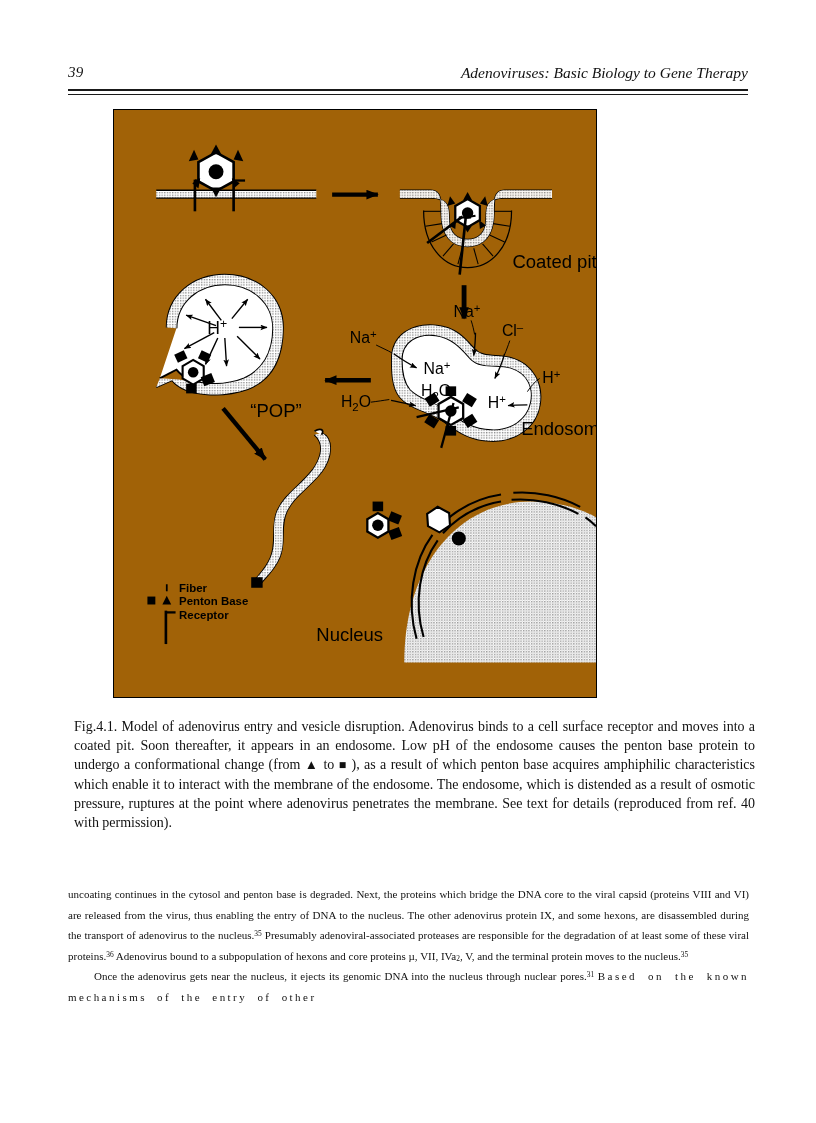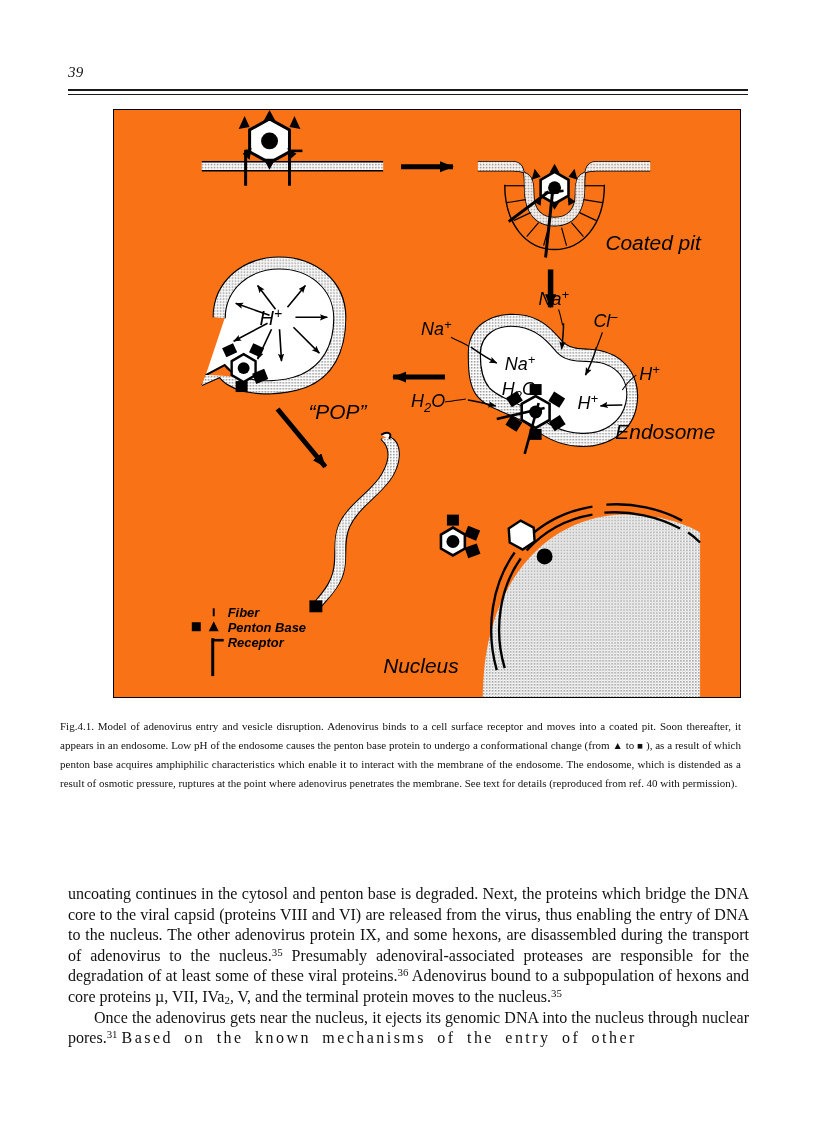--- a/index.html
+++ b/index.html
@@ -48,67 +48,67 @@
     height: 3px;
     border-top: 2px solid #1a1a1a;
     border-bottom: 1px solid #1a1a1a;
   }
 
   
   #figure-frame {
     position: absolute;
     left: 113px;
     top: 109px;
-    width: 628px;
+    width: 484px;
     height: 589px;
     border: 1.5px solid #000;
-    background: #f97316;
+    background: #a16207;
     box-sizing: border-box;
-    font-style: italic;
   }
   #figure-svg { display: block; width: 100%; height: 100%; }
 
   
   #figure-caption {
     position: absolute;
-    left: 60px;
+    left: 74px;
     top: 717px;
     width: 681px;
-    font-size: 11px;
+    font-size: 14px;
     line-height: 19.1px;
     text-align: justify;
     text-justify: inter-word;
     word-spacing: -0.1px;
   }
 
   
   #body-text {
     position: absolute;
     left: 68px;
     top: 884px;
     width: 681px;
-    font-size: 16px;
+    font-size: 11px;
     line-height: 20.6px;
     text-align: justify;
   }
   #body-text p { margin: 0; }
   #body-text p.indent { text-indent: 26px; }
   sup { font-size: 0.68em; vertical-align: 0.45em; line-height: 0; }
   sub { font-size: 0.68em; vertical-align: -0.2em; line-height: 0; }
   .glyph-tri { font-size: 0.95em; }
   .glyph-sq  { font-size: 0.88em; }
 
   
   .sparse { letter-spacing: 2.45px; word-spacing: 5px; }
 </style>
 </head>
 <body>
 
 <div id="page-header">
   <span class="folio">39</span>
+  <span class="runtitle">Adenoviruses: Basic Biology to Gene Therapy</span>
 </div>
 <div id="header-rule"></div>
 
 <div id="figure-frame">
   <svg id="figure-svg" viewBox="0 0 548 589" preserveAspectRatio="xMidYMid meet">
     <defs>
       <pattern id="stip" width="3" height="3" patternUnits="userSpaceOnUse">
         <rect width="3" height="3" fill="#ffffff"></rect>
         <rect width="1.5" height="1.5" fill="#8c8c8c"></rect>
       </pattern>

